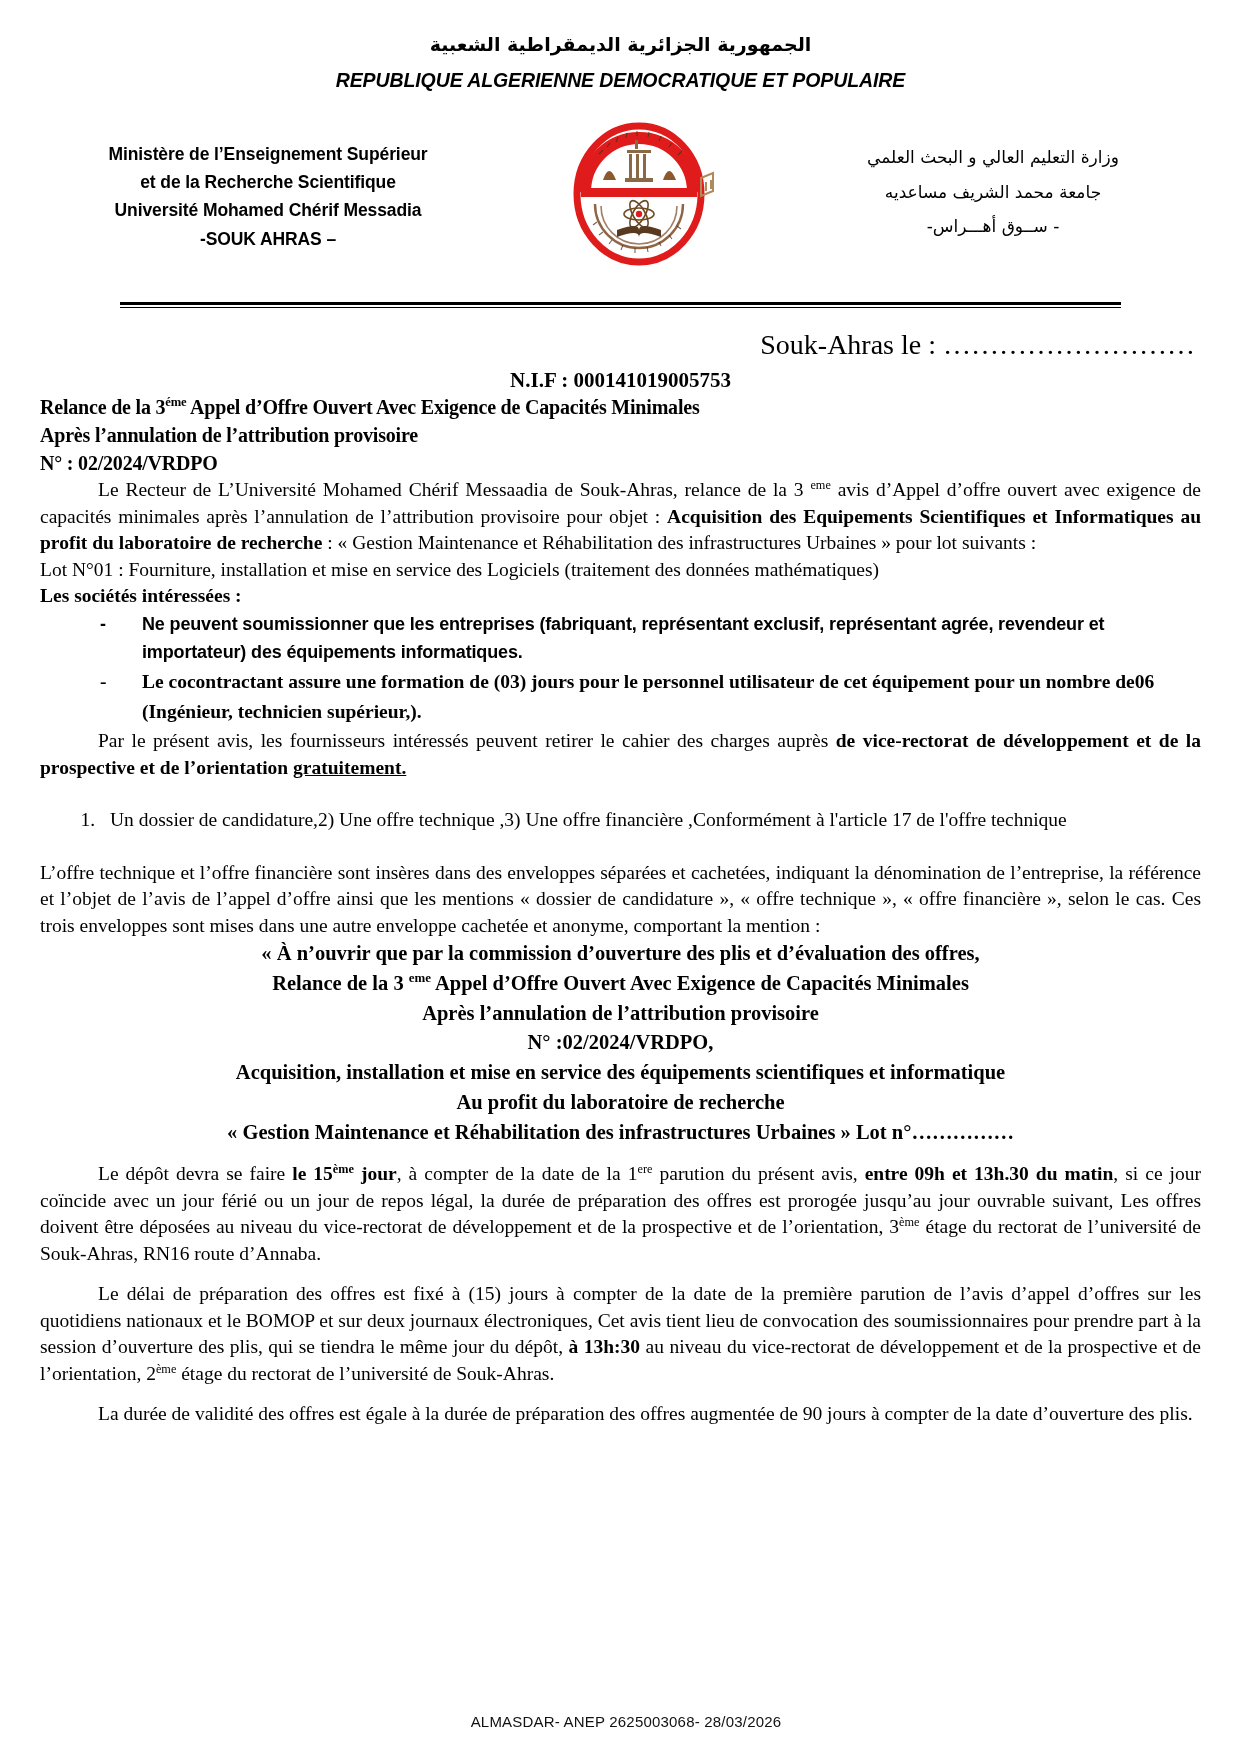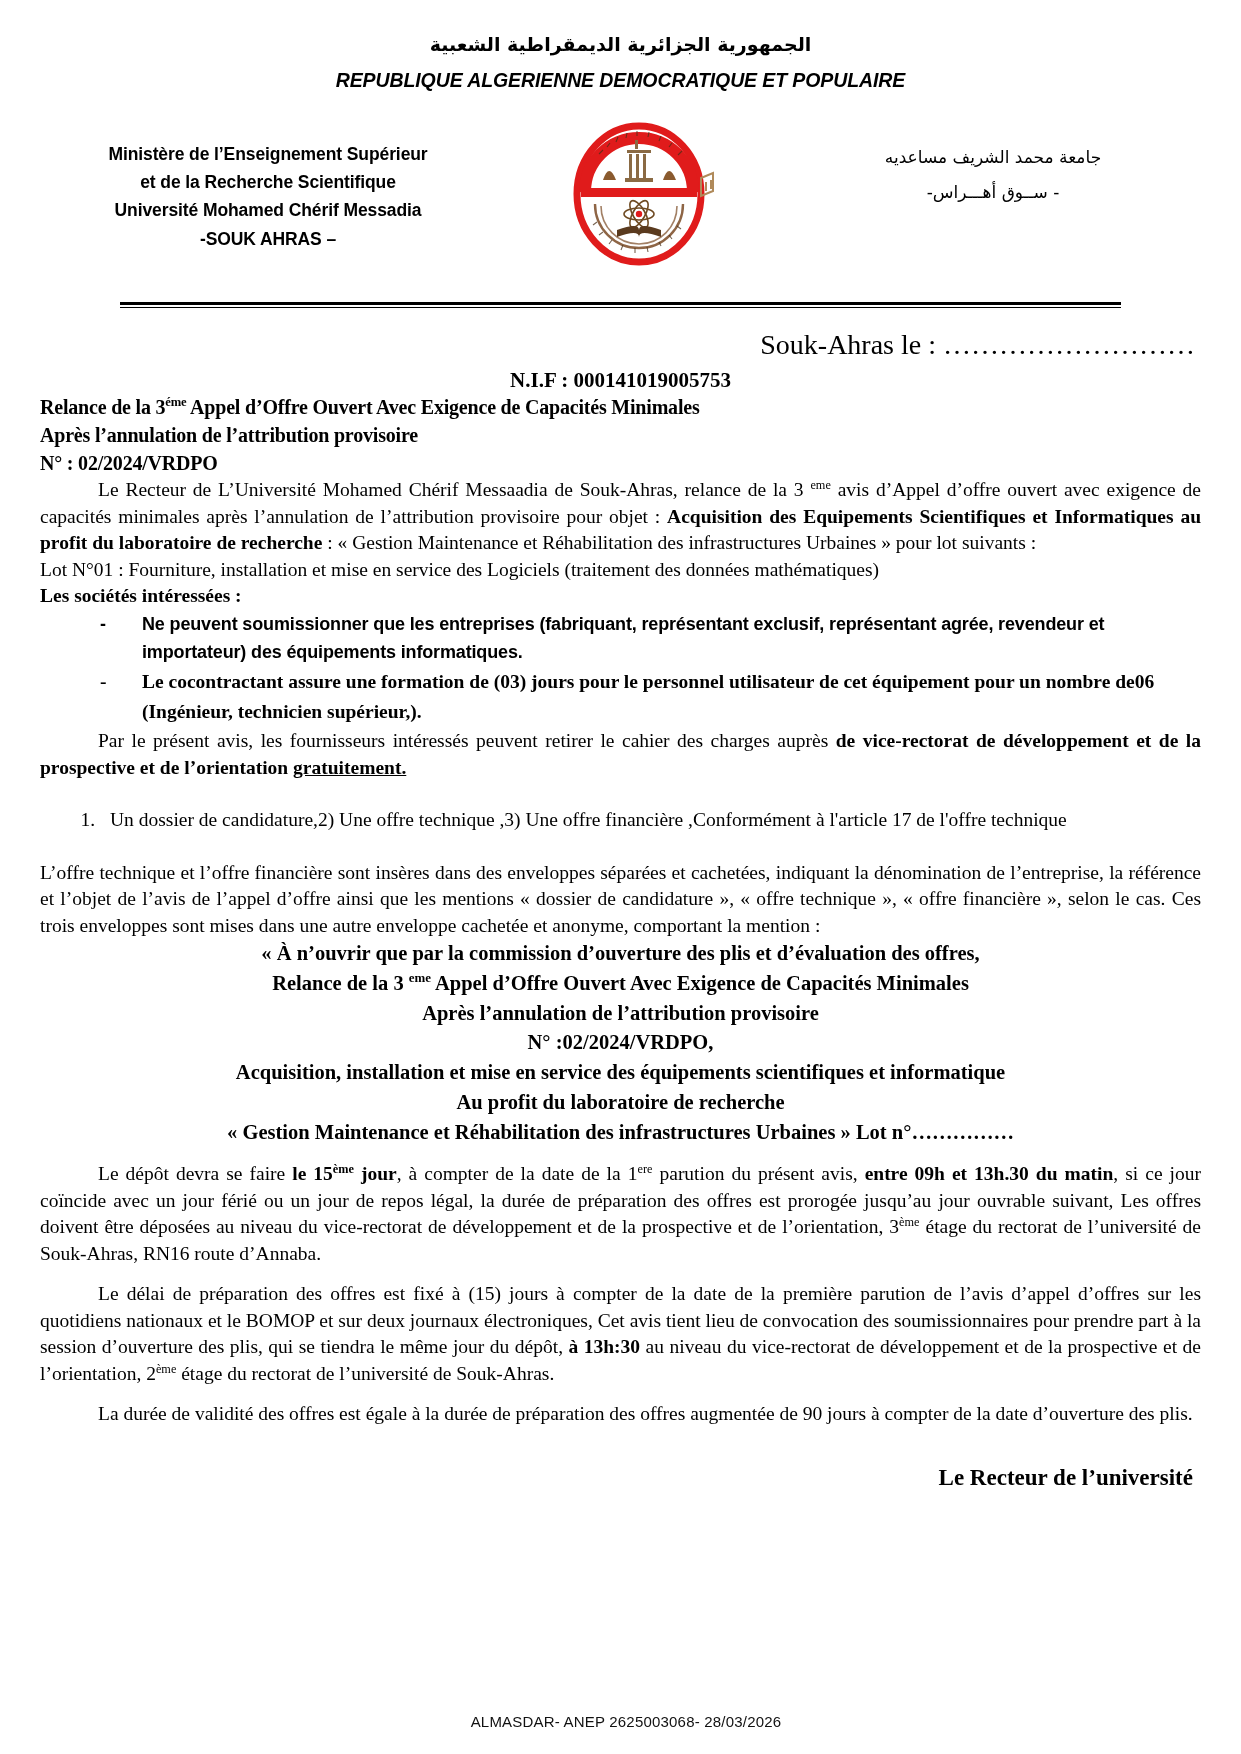--- a/index.html
+++ b/index.html
@@ -249,20 +249,21 @@
           </g>
 
           <g fill="none" stroke="#b08a5a" stroke-width="2">
             <path d="M150 60 l12 -5 l0 18 l-12 5 z"></path>
             <path d="M155 64 l0 9 M160 62 l0 9"></path>
           </g>
         </svg>
       </div>
 
       <div class="hdr-right">
+        <div>وزارة التعليم العالي و البحث العلمي</div>
         <div>جامعة محمد الشريف مساعديه</div>
         <div>- ســوق أهـــراس-</div>
       </div>
 
     </div>
   </div>
 
   <div class="rule-wrap">
     <div class="rule"></div>
   </div>
@@ -328,18 +329,17 @@
     <p class="just indent"><span>Le dépôt devra se faire </span><span class="b">le 15</span><sup class="b">ème</sup><span class="b"> jour</span><span>, à compter de la date de la 1</span><sup>ere</sup><span> parution du présent avis, </span><span class="b">entre 09h et 13h.30 du matin</span><span>, si ce jour coïncide avec un jour férié ou un jour de repos légal, la durée de préparation des offres est prorogée jusqu’au jour ouvrable suivant, Les offres doivent être déposées au niveau du vice-rectorat de développement et de la prospective et de l’orientation, 3</span><sup>ème</sup><span> étage du rectorat de l’université de Souk-Ahras, RN16 route d’Annaba.</span></p>
 
     <div class="spacer-sm"></div>
 
     <p class="just indent"><span>Le délai de préparation des offres est fixé à (15) jours à compter de la date de la première parution de l’avis d’appel d’offres sur les quotidiens nationaux et le BOMOP et sur deux journaux électroniques, Cet avis tient lieu de convocation des soumissionnaires pour prendre part à la session d’ouverture des plis, qui se tiendra le même jour du dépôt, </span><span class="b">à 13h:30</span><span> au niveau du vice-rectorat de développement et de la prospective et de l’orientation, 2</span><sup>ème</sup><span> étage du rectorat de l’université de Souk-Ahras.</span></p>
 
     <div class="spacer-sm"></div>
 
     <p class="just indent">La durée de validité des offres est égale à la durée de préparation des offres augmentée de 90 jours à compter de la date d’ouverture des plis.</p>
 
-    <div class="signature">Le Recteur de l’université</div>
   </div>
 
   <div class="footer">ALMASDAR- ANEP 2625003068- 28/03/2026</div>
 
 </div>
 
 </body></html>

